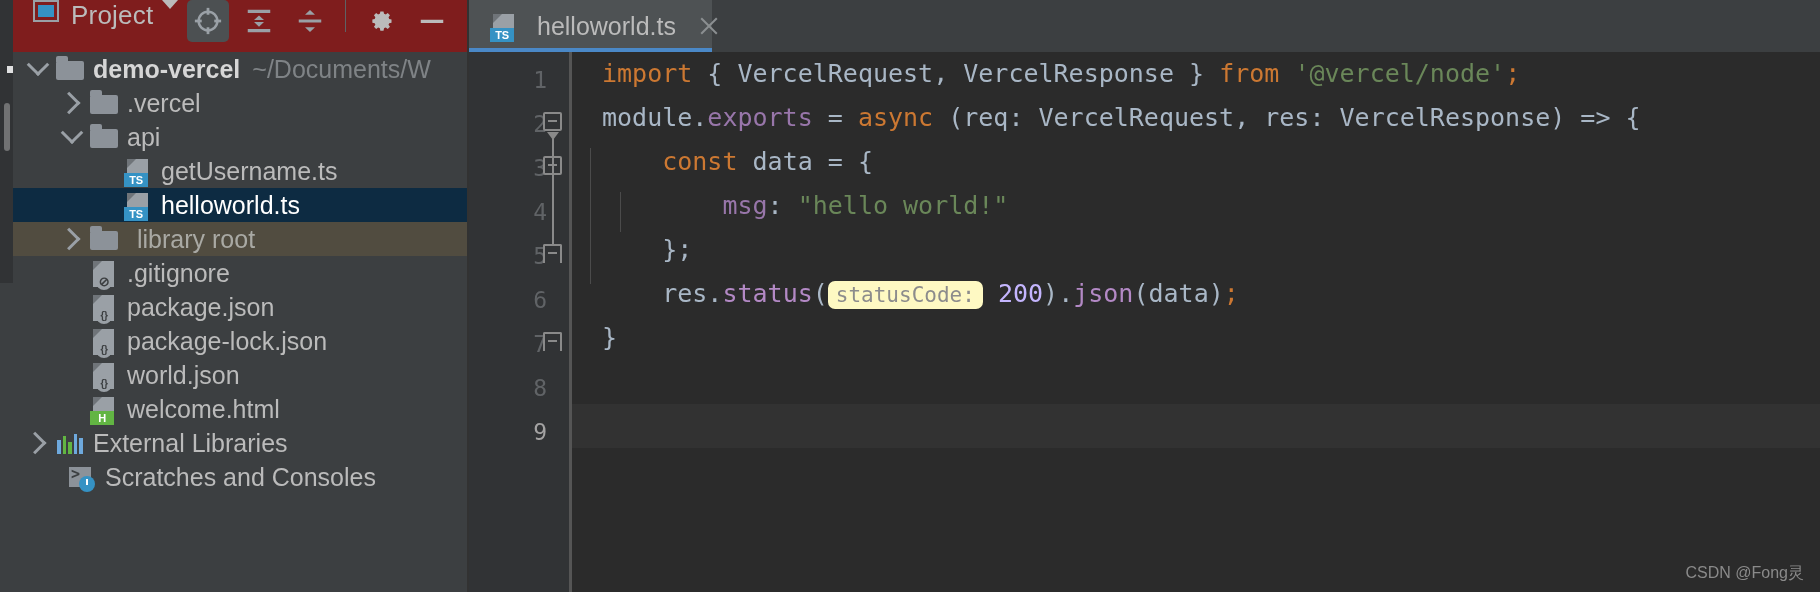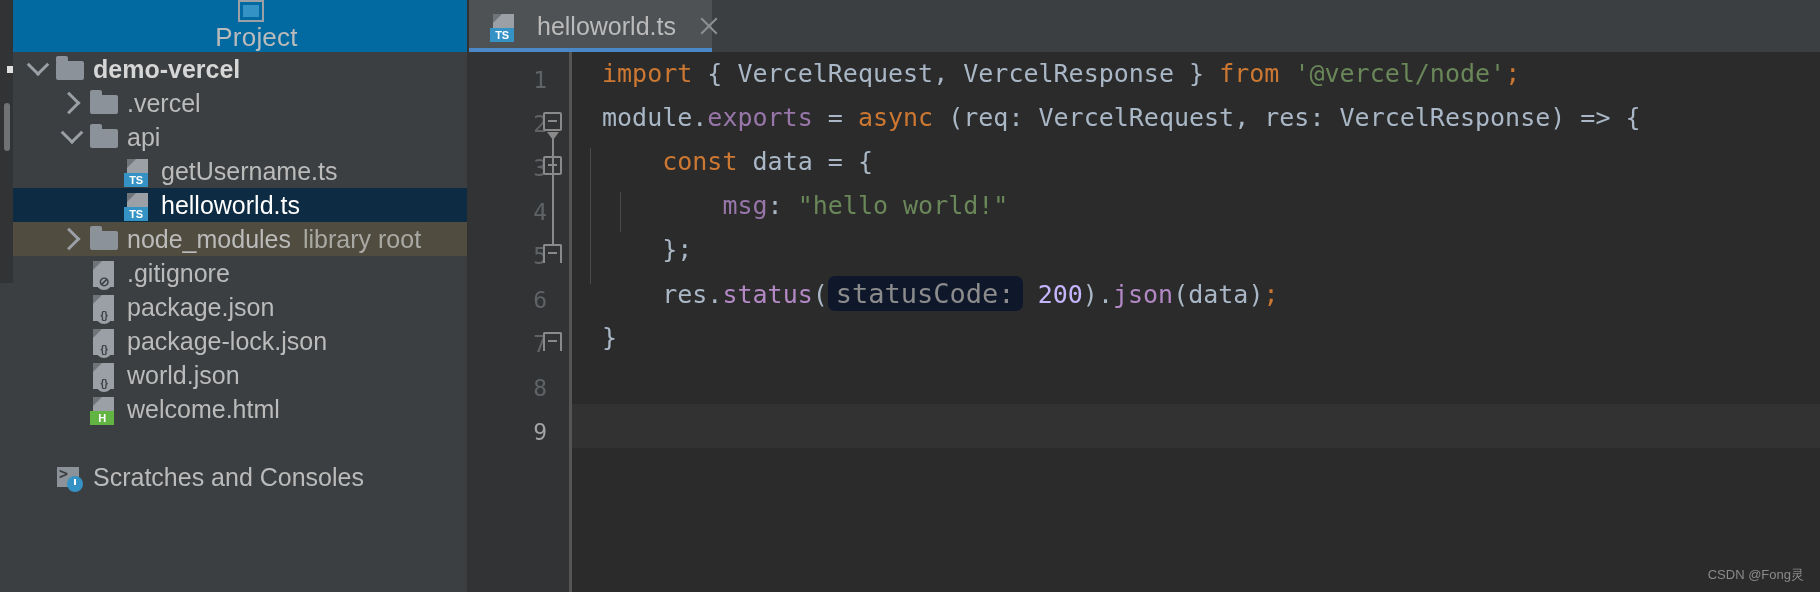--- a/index.html
+++ b/index.html
@@ -55,26 +55,24 @@
     position: absolute;
     left: 13px; top: 0;
     width: 455px;
     height: 592px;
     background: #3c3f41;
   }
   .panel-toolbar {
     position: absolute;
     left: 0; top: 0;
     width: 455px; height: 52px;
-    background: #0369a1;
+    background: #7f1d1d;
     display: flex;
-    align-items: center;
     padding-left: 20px;
     box-sizing: border-box;
-    flex-direction: column;
   }
   .panel-icon {
     width: 26px; height: 22px;
     border: 2px solid #9aa0a6;
     box-sizing: border-box;
     position: relative;
     flex: 0 0 auto;
   }
   .panel-icon::after {
     content: "";
@@ -336,25 +334,25 @@
   }
   .code-line.current-line { background: #323232; }
   .kw   { color: #cc7832; }
   .str  { color: #6a8759; }
   .num  { color: #c4b5fd; }
   .fn   { color: #b389c5; }
   .prop { color: #9876aa; }
   .pun  { color: #a9b7c6; }
   .semi { color: #cc7832; }
   .inlay {
-    background: #0f172a;
+    background: #fef9c3;
     color: #8c8c8c;
     border-radius: 7px;
     padding: 2px 8px;
-    font-size: 27px;
+    font-size: 21px;
   }
   
   .fold {
     position: absolute;
     left: 74px;
     width: 20px; height: 22px;
     color: #8a8a8a;
   }
   .fold .box {
     position: absolute;
@@ -389,21 +387,21 @@
   }
   .indent-guide {
     position: absolute;
     width: 1px;
     background: #4b4b4b;
   }
   .watermark {
     position: absolute;
     right: 16px; bottom: 8px;
     color: #9b9b9b;
-    font-size: 13px;
+    font-size: 16px;
     font-family: "Liberation Sans", sans-serif;
     opacity: .85;
   }
   .top-edge {
     position: absolute;
     left: 13px; top: 0;
     width: 1807px; height: 4px;
     background: #313335;
   }
 </style>
@@ -473,20 +471,21 @@
     <div class="tree">
         <div class="tree-row" style="top: 0px; position: absolute; left: 0px; width: 455px;">
           <span style="width: 8px; flex: 0 0 auto;"></span>
           <span class="tw">
             <span class="chev open"></span>
           </span>
           <span class="ico">
             <span class="folder"></span>
           </span>
           <span class="label bold">demo-vercel</span>
+          <span class="sub">~/Documents/W</span>
         </div>
         <div class="tree-row" style="top: 34px; position: absolute; left: 0px; width: 455px;">
           <span style="width: 42px; flex: 0 0 auto;"></span>
           <span class="tw">
             <span class="chev closed"></span>
           </span>
           <span class="ico">
             <span class="folder"></span>
           </span>
           <span class="label">.vercel</span>
@@ -520,21 +519,20 @@
           <span class="label">helloworld.ts</span>
         </div>
         <div class="tree-row libroot" style="top: 170px; position: absolute; left: 0px; width: 455px;">
           <span style="width: 42px; flex: 0 0 auto;"></span>
           <span class="tw">
             <span class="chev closed"></span>
           </span>
           <span class="ico">
             <span class="folder"></span>
           </span>
-          <span class="label">node_modules</span>
           <span class="sub lib">library root</span>
         </div>
         <div class="tree-row" style="top: 204px; position: absolute; left: 0px; width: 455px;">
           <span style="width: 42px; flex: 0 0 auto;"></span>
           <span class="tw"></span>
           <span class="ico">
             <span class="filepage"></span>
             <span class="badge round" style="font-size: 13px;">⊘</span>
           </span>
           <span class="label">.gitignore</span>
@@ -568,21 +566,37 @@
         </div>
         <div class="tree-row" style="top: 340px; position: absolute; left: 0px; width: 455px;">
           <span style="width: 42px; flex: 0 0 auto;"></span>
           <span class="tw"></span>
           <span class="ico">
             <span class="filepage"></span>
             <span class="badge html">H</span>
           </span>
           <span class="label">welcome.html</span>
         </div>
-        <div class="tree-row" style="top: 408px; position: absolute; left: 0px; width: 455px;">
+        <div class="tree-row" style="top: 374px; position: absolute; left: 0px; width: 455px;">
+          <span style="width: 8px; flex: 0 0 auto;"></span>
+          <span class="tw">
+            <span class="chev closed"></span>
+          </span>
+          <span class="ico">
+            <span class="libicon">
+              <i style="height: 14px; background: rgb(110, 169, 221);"></i>
+              <i style="height: 18px; background: rgb(98, 181, 67);"></i>
+              <i style="height: 12px; background: rgb(98, 181, 67);"></i>
+              <i style="height: 20px; background: rgb(110, 169, 221);"></i>
+              <i style="height: 16px; background: rgb(110, 169, 221);"></i>
+            </span>
+          </span>
+          <span class="label">External Libraries</span>
+        </div>
+        <div class="tree-row" style="top: 408px; position: absolute; left: 12px; width: 455px;">
           <span style="width: 8px; flex: 0 0 auto;"></span>
           <span class="tw"></span>
           <span class="ico">
             <span class="scratch"></span>
             <span class="scratch-clock"></span>
           </span>
           <span class="label">Scratches and Consoles</span>
         </div>
       </div>
   </div>

